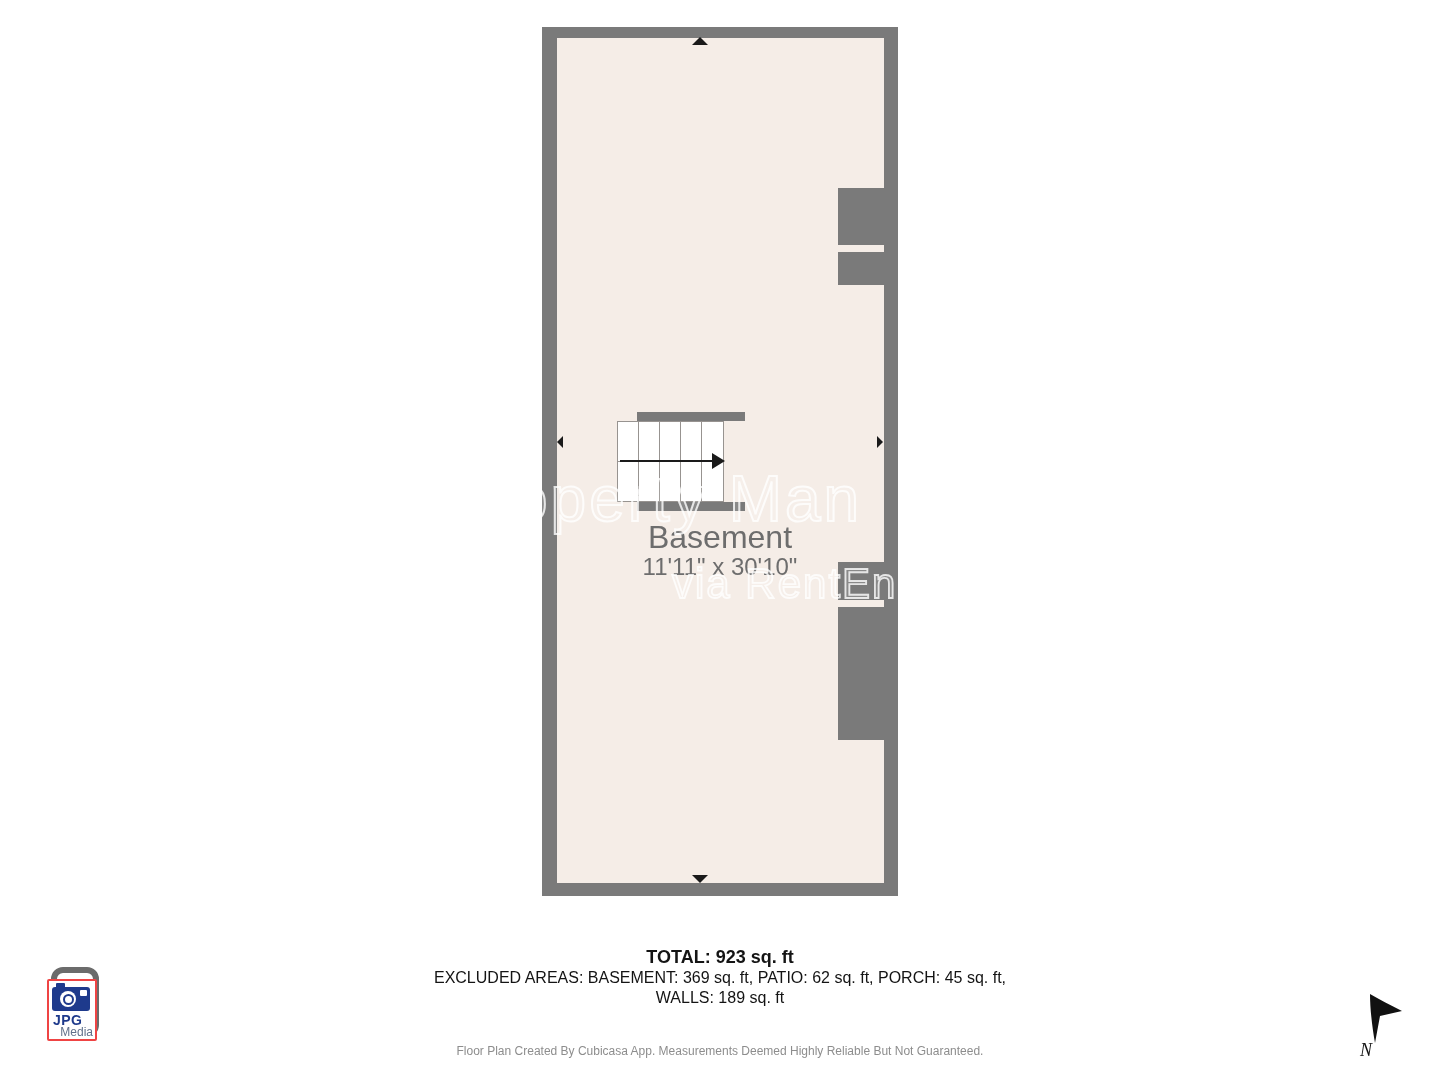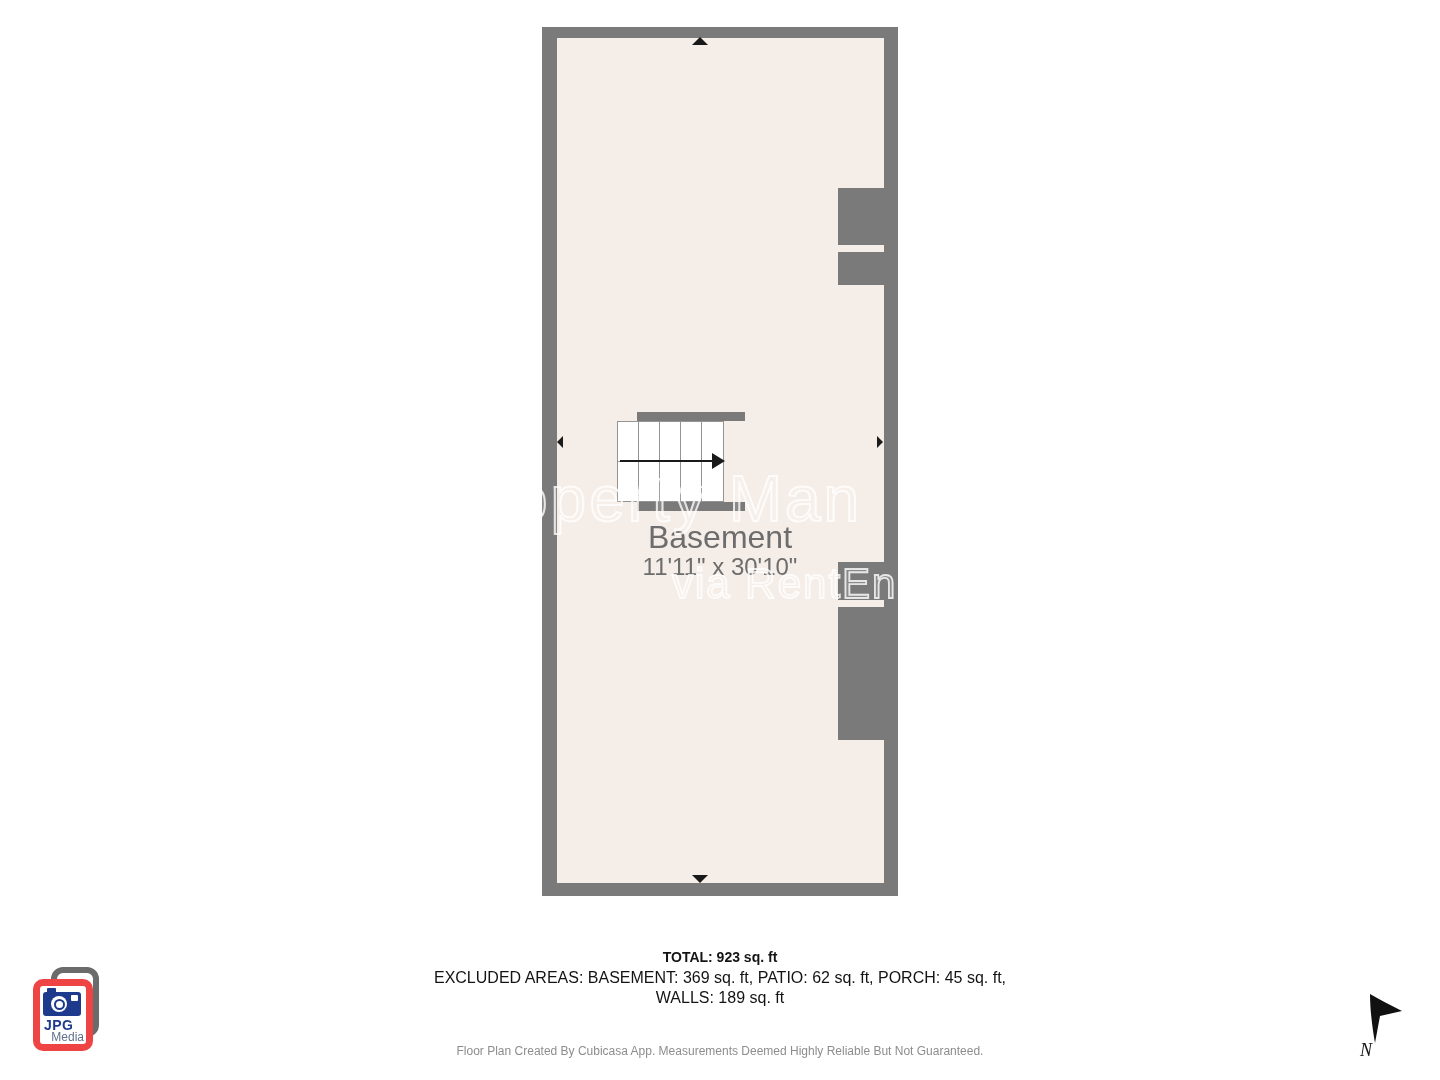--- a/index.html
+++ b/index.html
@@ -45,28 +45,28 @@
 
   
   .wm{position:absolute;z-index:3;color:rgba(255,255,255,0.12);
     -webkit-text-stroke:2px rgba(255,255,255,0.8);pointer-events:none;white-space:nowrap;text-align:center;}
   .wm1{left:512px;top:462px;font-size:64px;letter-spacing:3px;}
   .wm2{left:640px;top:560px;font-size:42px;letter-spacing:2px;margin-left:32px;-webkit-text-stroke-width:1.8px;}
 
   
   .summary{position:absolute;left:0;right:0;top:947px;text-align:center;color:#141414;
     font-size:16px;line-height:20.5px;}
-  .summary .total{font-weight:bold;font-size:14px;}
+  .summary .total{font-weight:bold;font-size:18px;}
   .disclaimer{position:absolute;left:0;right:0;top:1044px;text-align:center;font-size:12px;color:#8d8d8d;}
 
   
   .logo{position:absolute;left:33px;top:967px;width:72px;height:84px;}
   .logo-back{position:absolute;left:18px;top:0;width:36px;height:58px;border:6px solid #6b6b6b;border-radius:12px;}
-  .logo-front{position:absolute;left:0;top:12px;width:46px;height:58px;background:#ffffff;
-    border:7px solid #ef4444;border-radius:10px;}
+  .logo-front{position:absolute;left:14px;top:12px;width:46px;height:58px;background:#ffffff;
+    border:2px solid #ef4444;border-radius:2px;}
   .cam-body{position:absolute;left:3px;top:6px;width:38px;height:24px;background:#1e3a8c;border-radius:3px;}
   .cam-flash{position:absolute;left:4px;top:-4px;width:9px;height:5px;background:#1e3a8c;border-radius:1px;}
   .cam-lens{position:absolute;left:8px;top:4px;width:16px;height:16px;border-radius:50%;background:#ffffff;}
   .cam-lens-inner{position:absolute;left:3px;top:3px;width:7px;height:7px;border:2.5px solid #1e3a8c;border-radius:50%;background:#ffffff;}
   .cam-finder{position:absolute;right:3px;top:3px;width:7px;height:6px;background:#ffffff;border-radius:1px;}
   .logo-jpg{position:absolute;left:4px;top:31px;font-size:14px;font-weight:bold;color:#1e3a8c;letter-spacing:0.5px;}
   .logo-media{position:absolute;right:2px;top:44px;font-size:12px;color:#60708a;}
 
   
   .compass{position:absolute;left:1358px;top:988px;width:56px;height:76px;}

